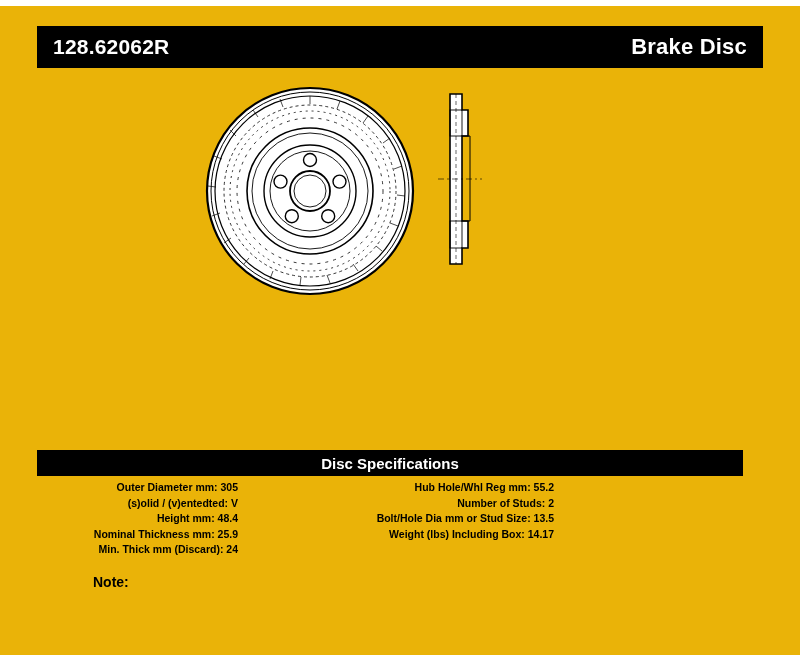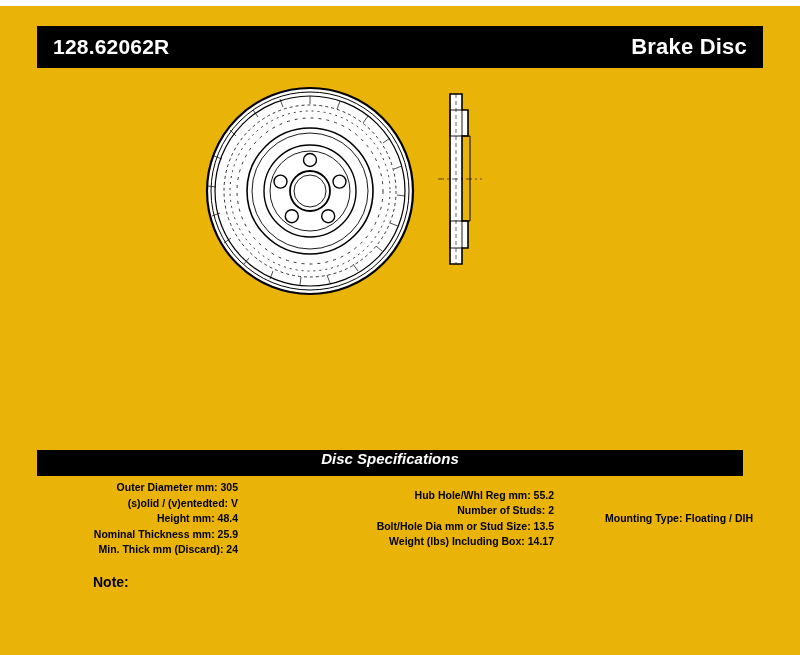--- a/index.html
+++ b/index.html
@@ -60,36 +60,35 @@
 
   
   .spec-title-bar {
     position: absolute;
     left: 37px;
     top: 444px;
     width: 706px;
     height: 26px;
     background: #000000;
     display: flex;
-    align-items: flex-start;
+    align-items: center;
     justify-content: center;
-    font-style: italic;
   }
   .spec-title {
     color: #ffffff;
     font-size: 15px;
     font-weight: bold;
   }
   .spec-columns {
     position: absolute;
     left: 37px;
     top: 474px;
     width: 726px;
     display: flex;
-    align-items: center;
+    align-items: flex-start;
   }
   .spec-col {
     font-size: 10.5px;
     font-weight: bold;
     color: #000000;
     line-height: 15.5px;
   }
   .spec-col.col-left { width: 205px; text-align: right; padding-right: 4px; }
   .spec-col.col-mid  { width: 320px; text-align: right; padding-right: 8px; }
   .spec-col.col-right{ width: 201px; text-align: right; padding-right: 10px; }
@@ -192,23 +191,20 @@
       <div class="spec-line">Height mm: 48.4</div>
       <div class="spec-line">Nominal Thickness mm: 25.9</div>
       <div class="spec-line">Min. Thick mm (Discard): 24</div>
     </div>
     <div class="spec-col col-mid">
       <div class="spec-line">Hub Hole/Whl Reg mm: 55.2</div>
       <div class="spec-line">Number of Studs: 2</div>
       <div class="spec-line">Bolt/Hole Dia mm or Stud Size: 13.5</div>
       <div class="spec-line">Weight (lbs) Including Box: 14.17</div>
     </div>
-    <div class="spec-col col-right">
-      <div class="spec-line">Mounting Type: Floating / DIH</div>
-    </div>
   </div>
 
   <div class="note-row">
     <span class="note-label">Note:</span>
     <span></span>
   </div>
 
 </div>
 
 </body></html>

